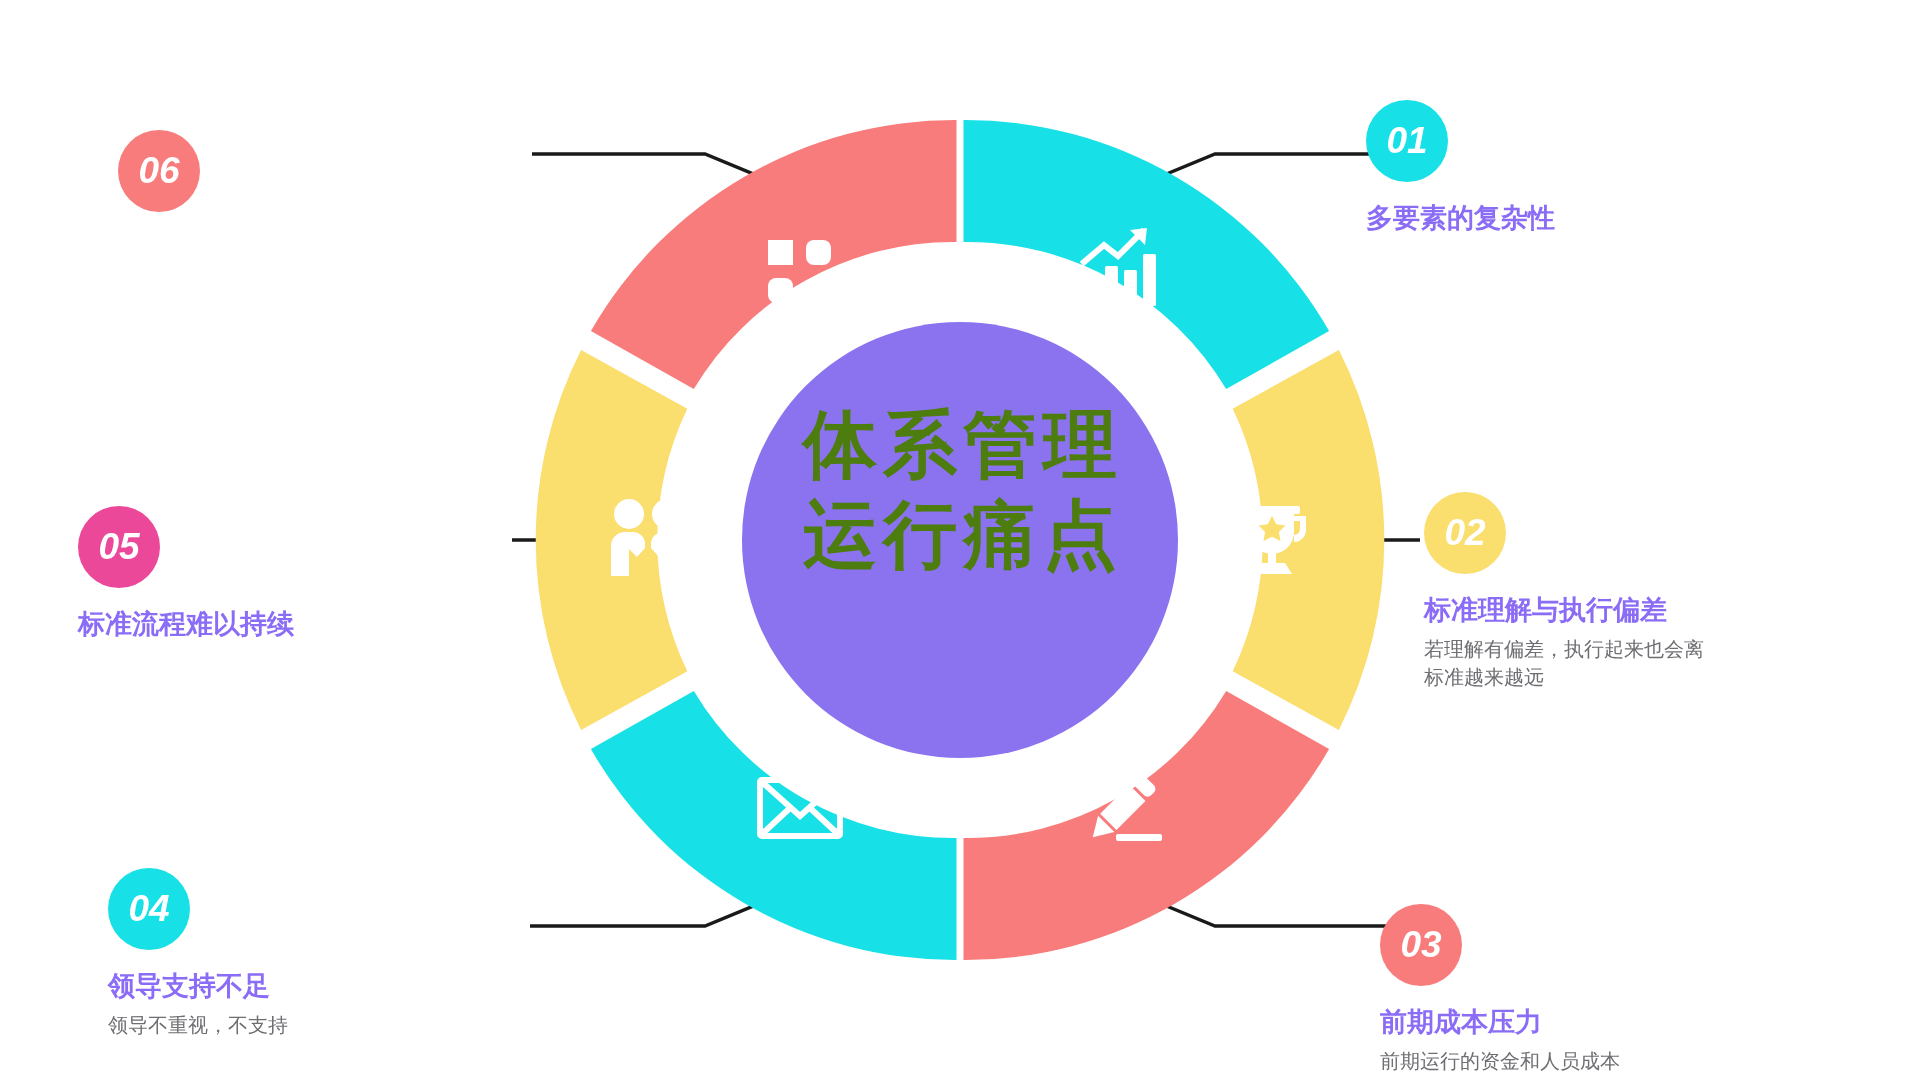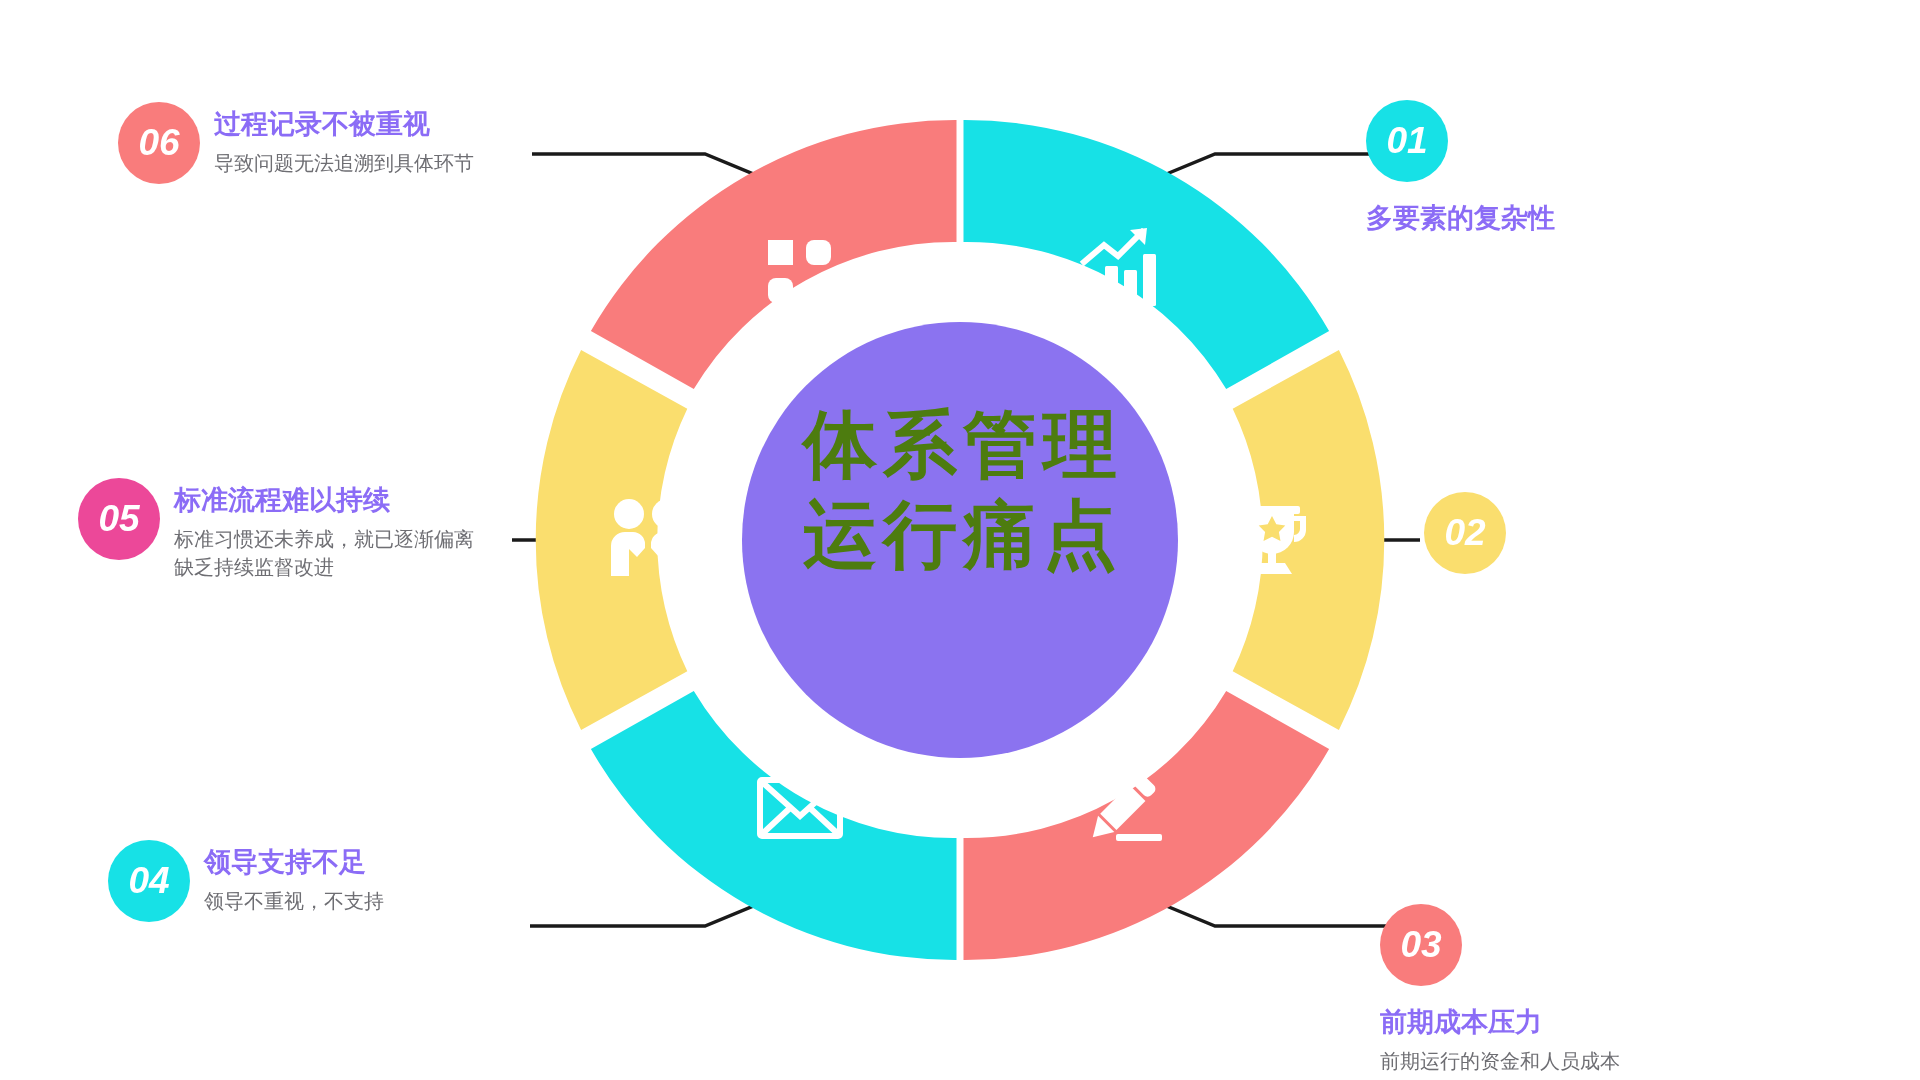--- a/index.html
+++ b/index.html
@@ -45,21 +45,21 @@
   .center-title .line { display: block; }
 
   
   .callout {
     position: absolute;
     display: flex;
     align-items: flex-start;
     gap: 14px;
   }
   .callout.right { flex-direction: column; }
-  .callout.left  { flex-direction: row; }
+  .callout.left  { flex-direction: column; margin-top: 28px; }
 
   .badge {
     flex: 0 0 auto;
     width: 82px;
     height: 82px;
     border-radius: 50%;
     display: flex;
     align-items: center;
     justify-content: center;
     color: #ffffff;
@@ -215,20 +215,25 @@
 
   <div class="callout right" id="callout-01">
     <div class="badge" style="background:#17E1E6">01</div>
     <div class="texts">
       <div class="c-title">多要素的复杂性</div>
     </div>
   </div>
 
   <div class="callout right" id="callout-02">
     <div class="badge" style="background:#FADE6E">02</div>
+    <div class="texts">
+      <div class="c-title">标准理解与执行偏差</div>
+      <div class="c-desc">若理解有偏差，执行起来也会离
+标准越来越远</div>
+    </div>
   </div>
 
   <div class="callout right" id="callout-03">
     <div class="badge" style="background:#F97C7C">03</div>
     <div class="texts">
       <div class="c-title">前期成本压力</div>
       <div class="c-desc">前期运行的资金和人员成本</div>
     </div>
   </div>
 
@@ -237,26 +242,20 @@
     <div class="texts">
       <div class="c-title">领导支持不足</div>
       <div class="c-desc">领导不重视，不支持</div>
     </div>
   </div>
 
   <div class="callout left" id="callout-05">
     <div class="badge" style="background:#ec4899">05</div>
     <div class="texts">
       <div class="c-title">标准流程难以持续</div>
-      <div class="c-desc">标准习惯还未养成，就已逐渐偏离
-缺乏持续监督改进</div>
     </div>
   </div>
 
   <div class="callout left" id="callout-06">
     <div class="badge" style="background:#F97C7C">06</div>
-    <div class="texts">
-      <div class="c-title">过程记录不被重视</div>
-      <div class="c-desc">导致问题无法追溯到具体环节</div>
-    </div>
   </div>
 
 </div>
 
 </body></html>

